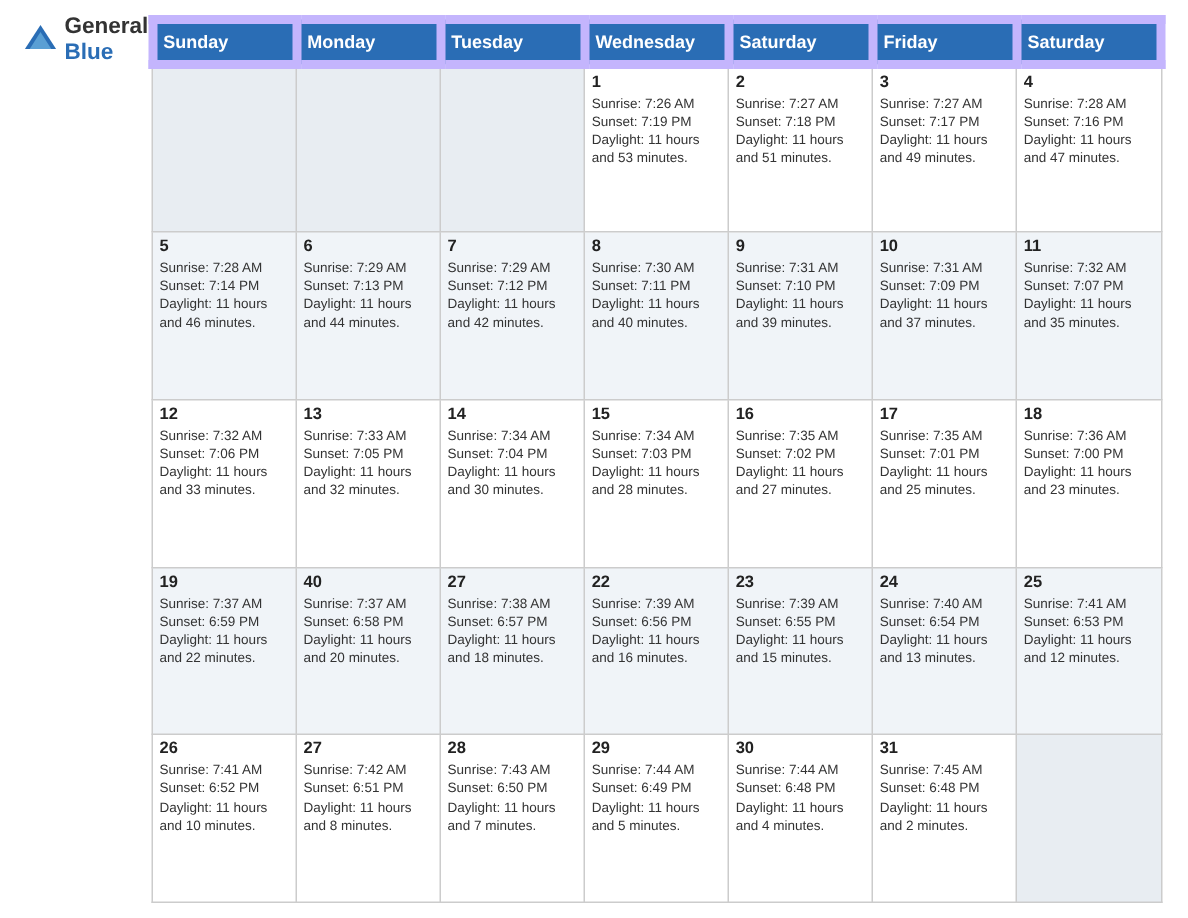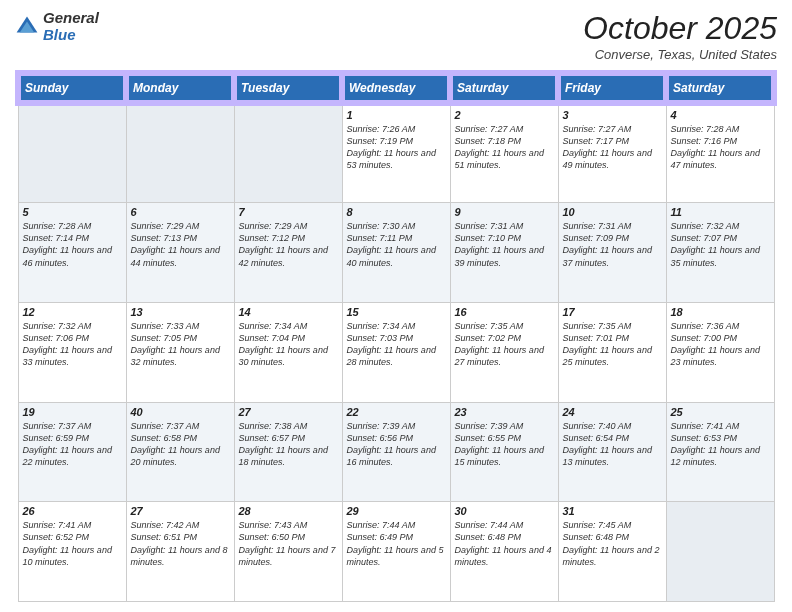--- a/index.html
+++ b/index.html
@@ -8,22 +8,21 @@
       height: 612px;
       font-family: Arial, sans-serif;
       background: #fff;
       overflow: hidden;
     }
     .page {
       width: 792px;
       height: 612px;
       padding: 10px 15px;
       display: flex;
-      flex-direction: column;
-      font-style: italic;
+      flex-direction: row;
     }
     .header {
       display: flex;
       justify-content: space-between;
       align-items: flex-start;
       margin-bottom: 8px;
     }
     .logo {
       display: flex;
       align-items: center;
@@ -119,24 +118,20 @@
     <div class="logo">
       <svg class="logo-icon" viewBox="0 0 30 30">
         <polygon points="15,2 28,22 2,22" fill="#2a6db5"></polygon>
         <polygon points="15,8 24,22 6,22" fill="#5a9fd4"></polygon>
       </svg>
       <div class="logo-text">
         <span class="logo-general">General</span>
         <span class="logo-blue">Blue</span>
       </div>
     </div>
-    <div class="title-block">
-      <div class="month-title">October 2025</div>
-      <div class="location">Converse, Texas, United States</div>
-    </div>
   </div>
 
   <table class="calendar">
     <thead>
       <tr>
       <th>Sunday</th>
           <th>Monday</th>
           <th>Tuesday</th>
           <th>Wednesday</th>
           <th>Saturday</th>

